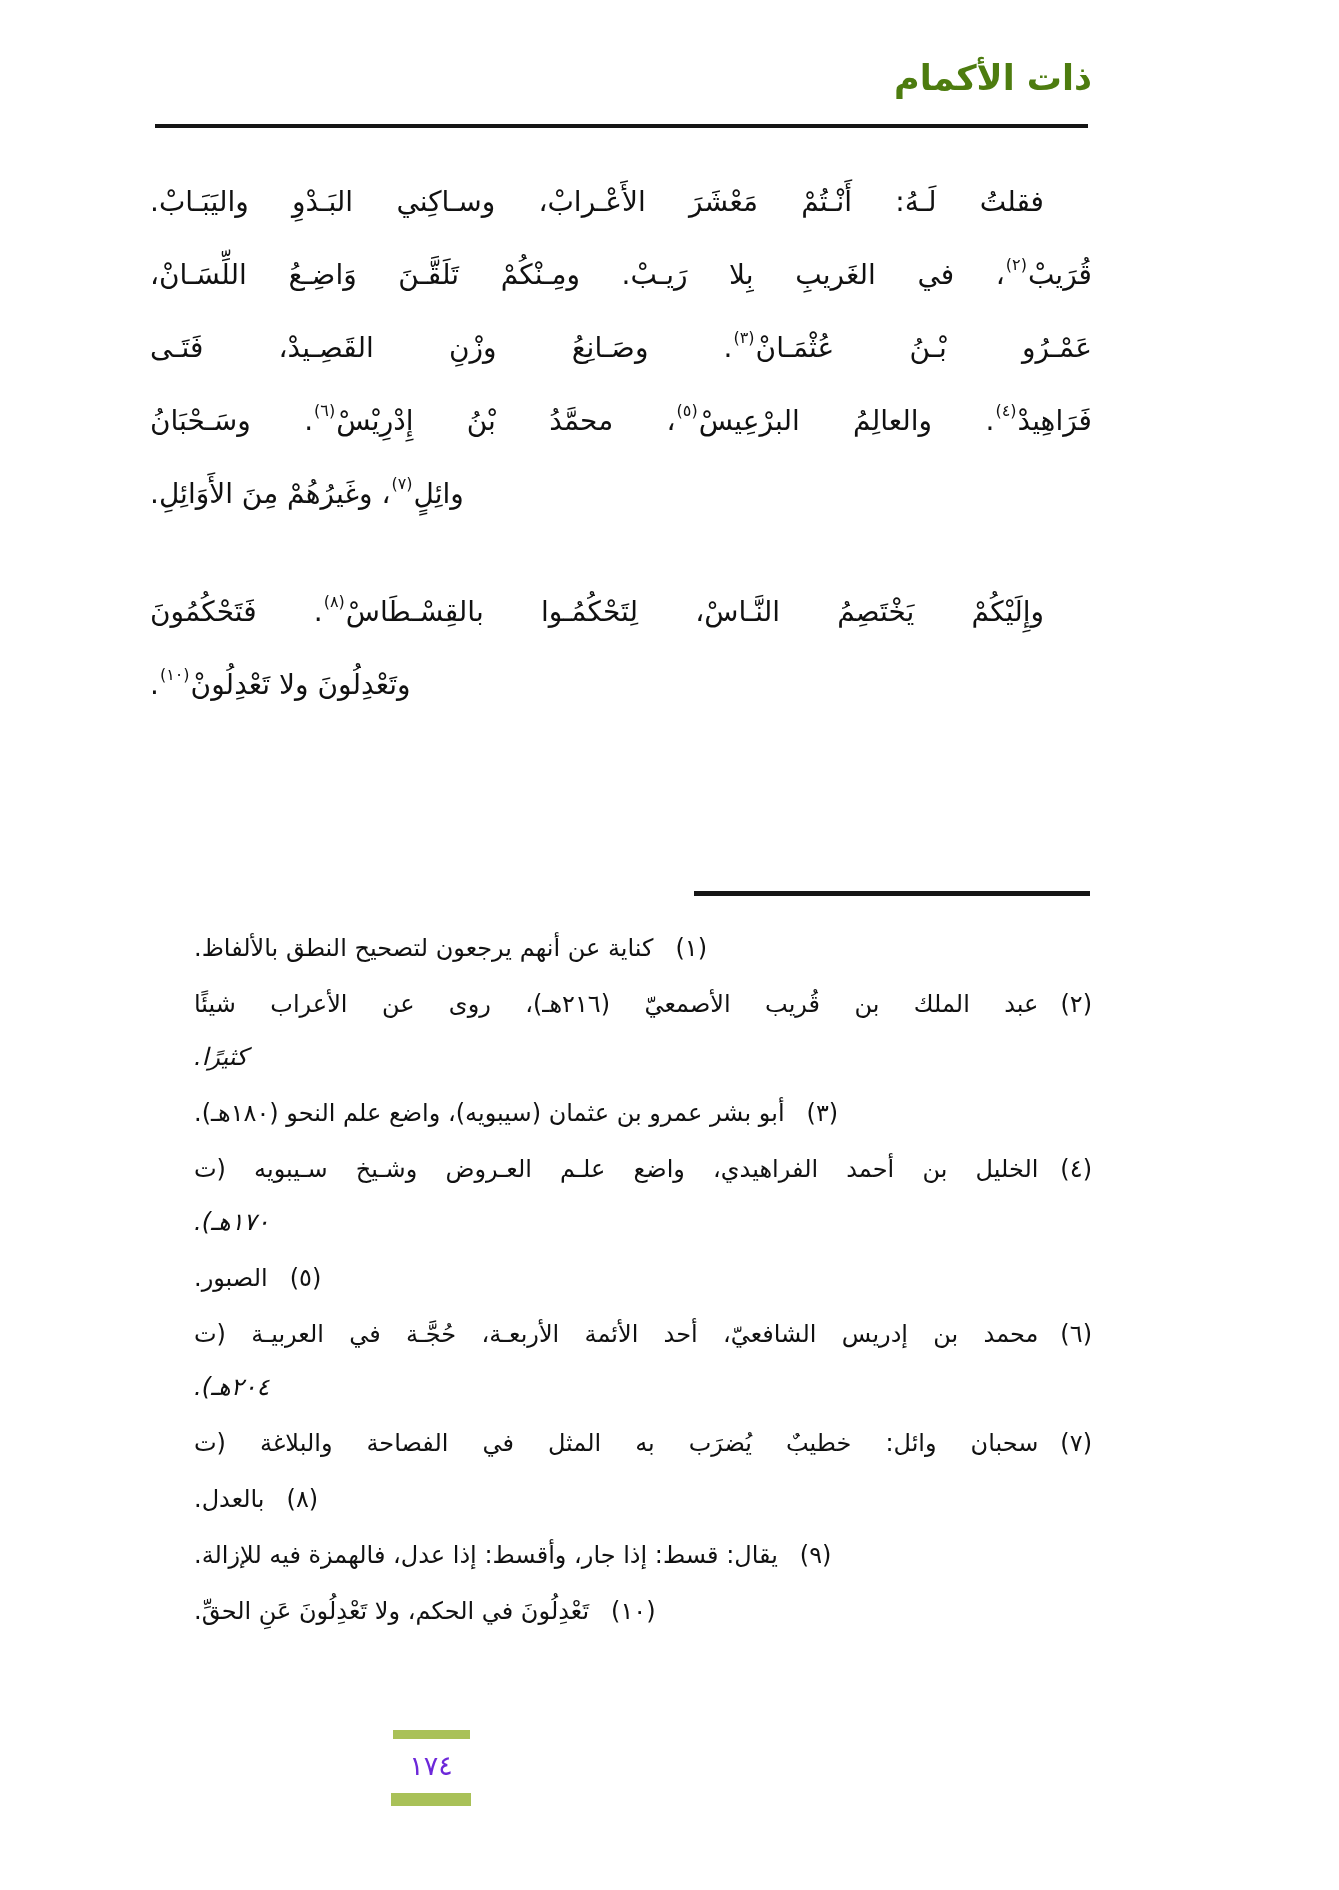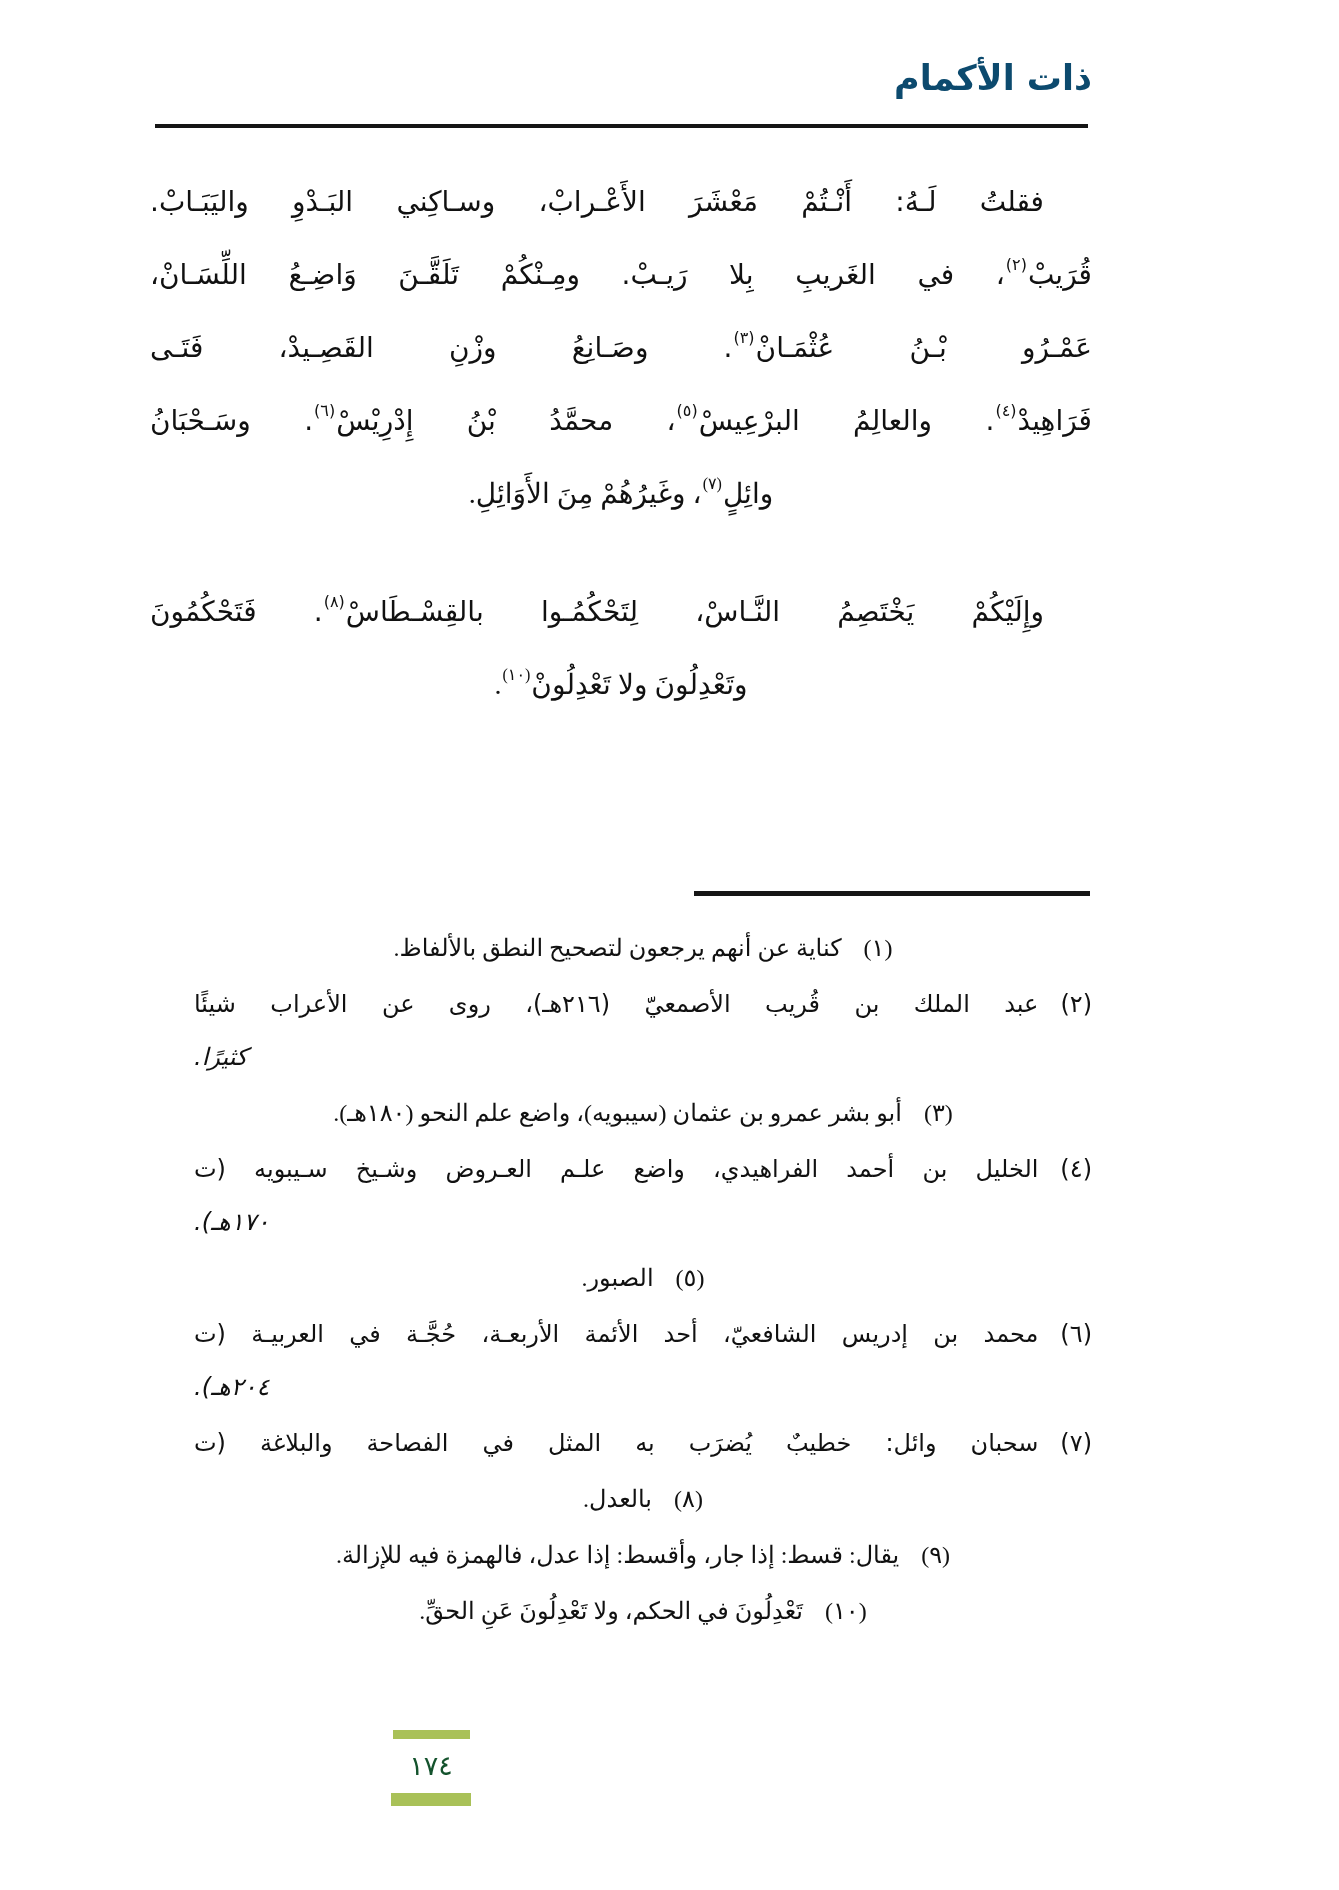--- a/index.html
+++ b/index.html
@@ -45,21 +45,21 @@
   .paragraph { margin: 0 0 45px 0; }
   .body-line {
     font-size: 28px;
     line-height: 73px;
     height: 73px;
     white-space: nowrap;
     overflow: hidden;
     direction: rtl;
   }
   .al-justify { text-align: justify; text-align-last: justify; }
-  .al-right   { text-align: center; font-family: Liberation Serif, serif; }
+  .al-right   { text-align: left; }
   .al-left    { text-align: left; font-style: italic; }
   .indent     { padding-right: 48px; }
   .ref {
     display: inline-block;
     font-size: 16px;
     vertical-align: 14px;
     line-height: 0;
     margin: 0 1px;
     white-space: nowrap;
   }
@@ -95,37 +95,37 @@
     width: 80px;
     text-align: center;
   }
   .pgbar-top {
     width: 77px; height: 9px;
     background: #a9c158;
     margin: 0 auto 7px auto;
   }
   .page-number {
     font-size: 27px;
-    color: #14532d;
+    color: #6d28d9;
     line-height: 40px;
     height: 44px;
   }
   .pgbar-bottom {
     width: 80px; height: 13px;
     background: #a9c158;
     margin: 3px auto 0 auto;
   }
 </style>
 </head>
 <body>
 
 <div id="page">
   <div id="content">
 
-    <div class="header-title" style="color: #0c4a6e;">ذات الأكمام</div>
+    <div class="header-title" style="color: #4d7c0f;">ذات الأكمام</div>
 
     <div class="header-rule"></div>
 
     <div id="body-text">
         <div class="paragraph">
           <div class="body-line al-justify indent">فقلتُ لَـهُ: أَنْـتُمْ مَعْشَرَ الأَعْـرابْ، وسـاكِني البَـدْوِ واليَبَـابْ.</div>
           <div class="body-line al-justify">قُرَيبْ<span class="ref">(٢)</span>، في الغَريبِ بِلا رَيـبْ. ومِـنْكُمْ تَلَقَّـنَ وَاضِـعُ اللِّسَـانْ،</div>
           <div class="body-line al-justify">عَمْـرُو بْـنُ عُثْمَـانْ<span class="ref">(٣)</span>. وصَـانِعُ وزْنِ القَصِـيدْ، فَتَـى</div>
           <div class="body-line al-justify">فَرَاهِيدْ<span class="ref">(٤)</span>. والعالِمُ البرْعِيسْ<span class="ref">(٥)</span>، محمَّدُ بْنُ إِدْرِيْسْ<span class="ref">(٦)</span>. وسَـحْبَانُ</div>
           <div class="body-line al-right">وائِلٍ<span class="ref">(٧)</span>، وغَيرُهُمْ مِنَ الأَوَائِلِ.</div>

